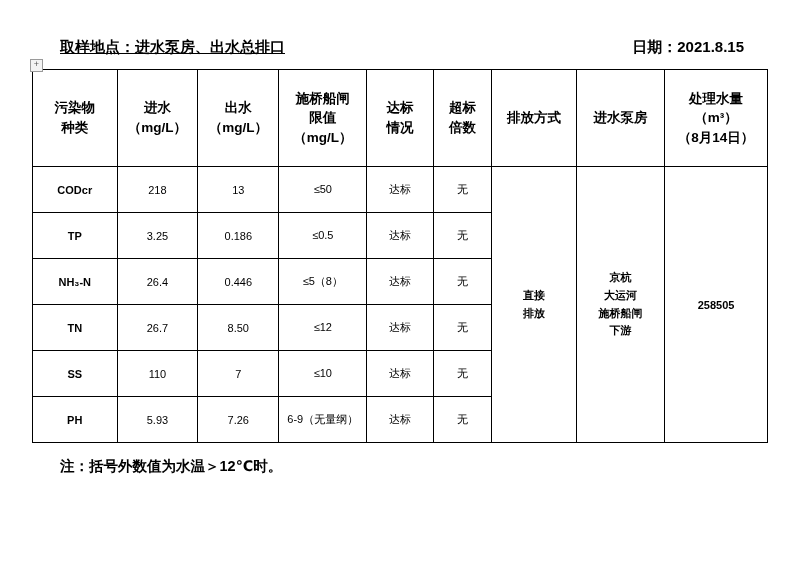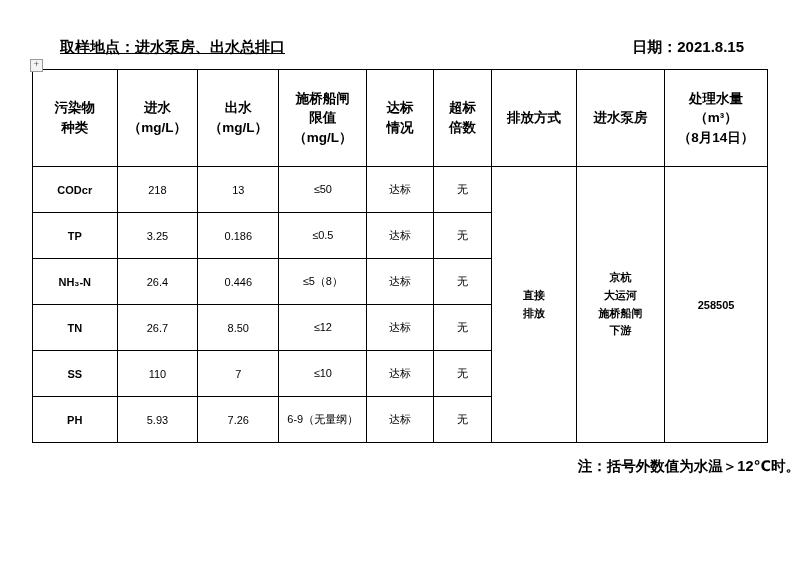--- a/index.html
+++ b/index.html
@@ -116,21 +116,20 @@
   .col5 { width: 9%; }
   .col6 { width: 8%; }
   .col7 { width: 11.5%; }
   .col8 { width: 12%; }
   .col9 { width: 14%; }
   .note {
     margin: 14px 0 16px 60px;
     font-size: 14.5px;
     font-weight: bold;
     font-family: "Liberation Sans", "DejaVu Sans", sans-serif;
-    text-align: right;
   }
 </style>
 </head>
 <body>
 
 <div class="page">
 
 
   <div class="meta-row">
     <div class="meta-left">取样地点：进水泵房、出水总排口</div>

